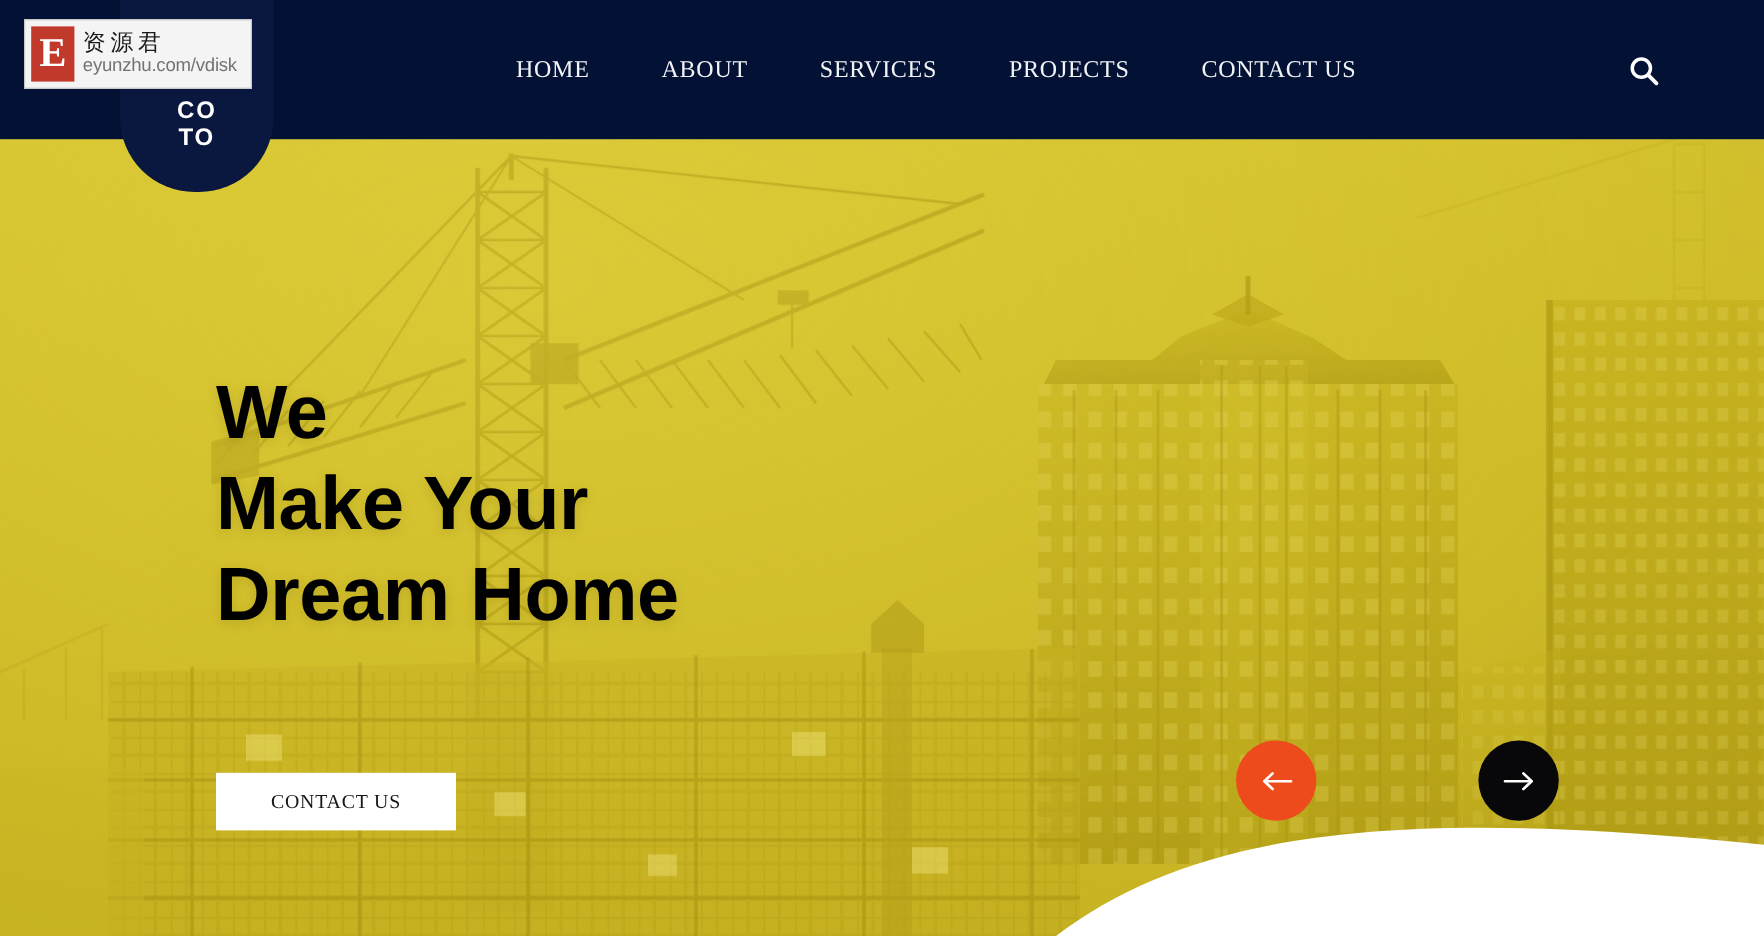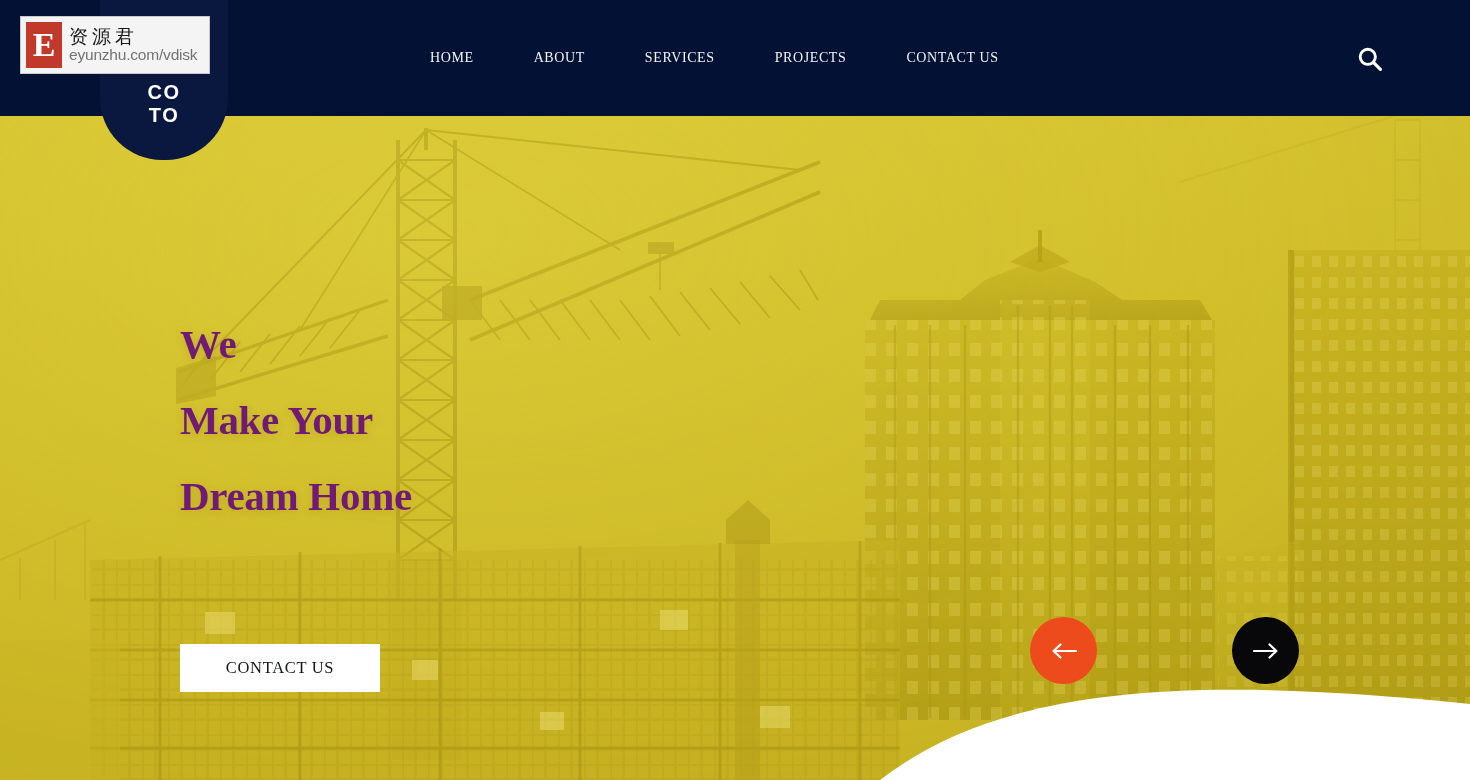--- a/index.html
+++ b/index.html
@@ -20,21 +20,21 @@
     background:#031234;
     z-index:40;
   }
   .nav {
     position:absolute; left:400px; top:0; height:116px;
     display:flex; align-items:center; gap:0;
   }
   .nav-item {
     color:#f2f3f6;
     font-family:"Liberation Serif", serif;
-    font-size:14px;
+    font-size:20px;
     letter-spacing:.6px;
     padding:0 30px;
     cursor:pointer;
     white-space:nowrap;
     line-height:1;
   }
   .search-btn {
     position:absolute; right:83px; top:42px;
     width:34px; height:34px; cursor:pointer;
     display:flex; align-items:center; justify-content:center;
@@ -109,24 +109,24 @@
   }
   .hero-vignette {
     position:absolute; inset:0;
     background:radial-gradient(ellipse at 30% 30%, rgba(228,214,70,.35) 0%, rgba(190,170,20,.12) 60%, rgba(160,140,10,.22) 100%);
   }
   .hero-svg { position:absolute; inset:0; width:100%; height:100%; }
 
   
   .hero-copy { position:absolute; left:180px; top:306px; z-index:25; }
   .hero-title {
-    color:#701a75;
-    font-family:Liberation Serif, serif;
+    color:#000000;
+    font-family:Liberation Sans, sans-serif;
     font-weight:bold;
-    font-size:41px;
+    font-size:63px;
     line-height:76px;
     letter-spacing:-.3px;
     text-shadow:0 2px 10px rgba(90,75,0,.18);
   }
   .hero-actions {
     position:absolute; left:180px; top:644px;
     display:flex; align-items:stretch; gap:15px; z-index:25;
   }
   .btn {
     height:48px; min-width:200px;

